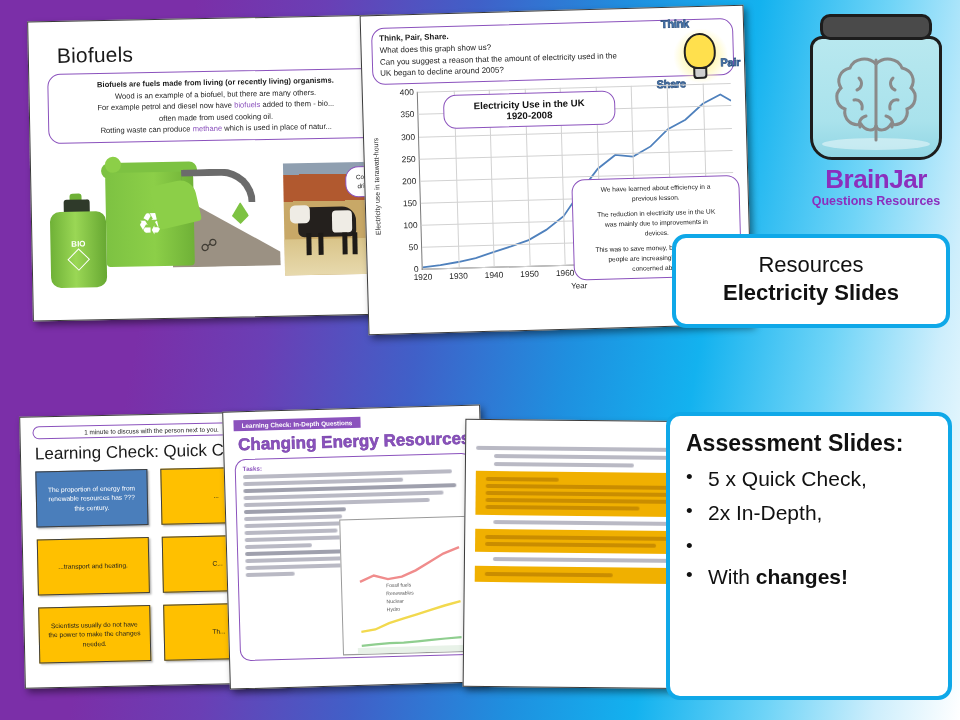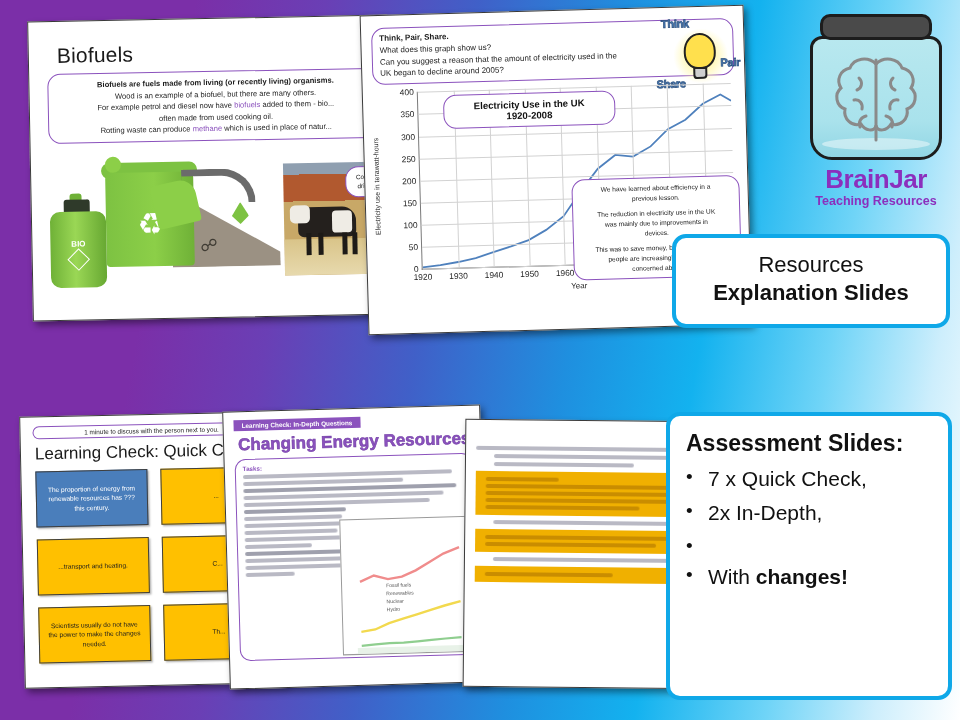--- a/index.html
+++ b/index.html
@@ -475,34 +475,34 @@
       <path d="M50 16c8-8 22-6 26 4 10 2 14 12 9 20 7 6 5 18-4 21 2 10-7 18-16 15-4 7-13 8-15 2"></path>
       <path d="M33 30c4 4 3 10-2 12"></path>
       <path d="M28 52c6-1 9 4 8 9"></path>
       <path d="M40 68c-5 1-8 6-6 11"></path>
       <path d="M67 30c-4 4-3 10 2 12"></path>
       <path d="M72 52c-6-1-9 4-8 9"></path>
       <path d="M60 68c5 1 8 6 6 11"></path>
     </g>
   </svg>
   <div class="brand-name">BrainJar</div>
-  <div class="brand-sub">Teaching Resources</div>
+  <div class="brand-sub">Questions Resources</div>
 </div>
 
 <div class="infobox" id="box-engaging">
   <div class="l1">Resources</div>
-  <div class="l2">Explanation Slides</div>
+  <div class="l2">Electricity Slides</div>
 </div>
 
 <div class="infobox" id="box-assess">
   <div class="hd">Assessment Slides:</div>
   <div id="assess-list">
       <div class="bl">
         <span class="dot">•</span>
-        <span class="tx">7 x Quick Check,</span>
+        <span class="tx">5 x Quick Check,</span>
       </div>
       <div class="bl">
         <span class="dot">•</span>
         <span class="tx">2x In-Depth,</span>
       </div>
       <div class="bl">
         <span class="dot">•</span>
       </div>
       <div class="bl">
         <span class="dot">•</span>

